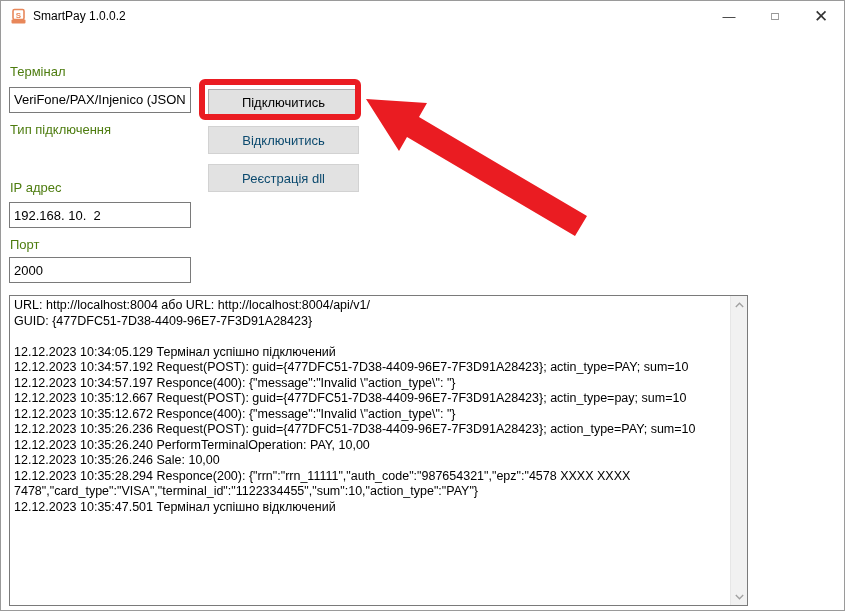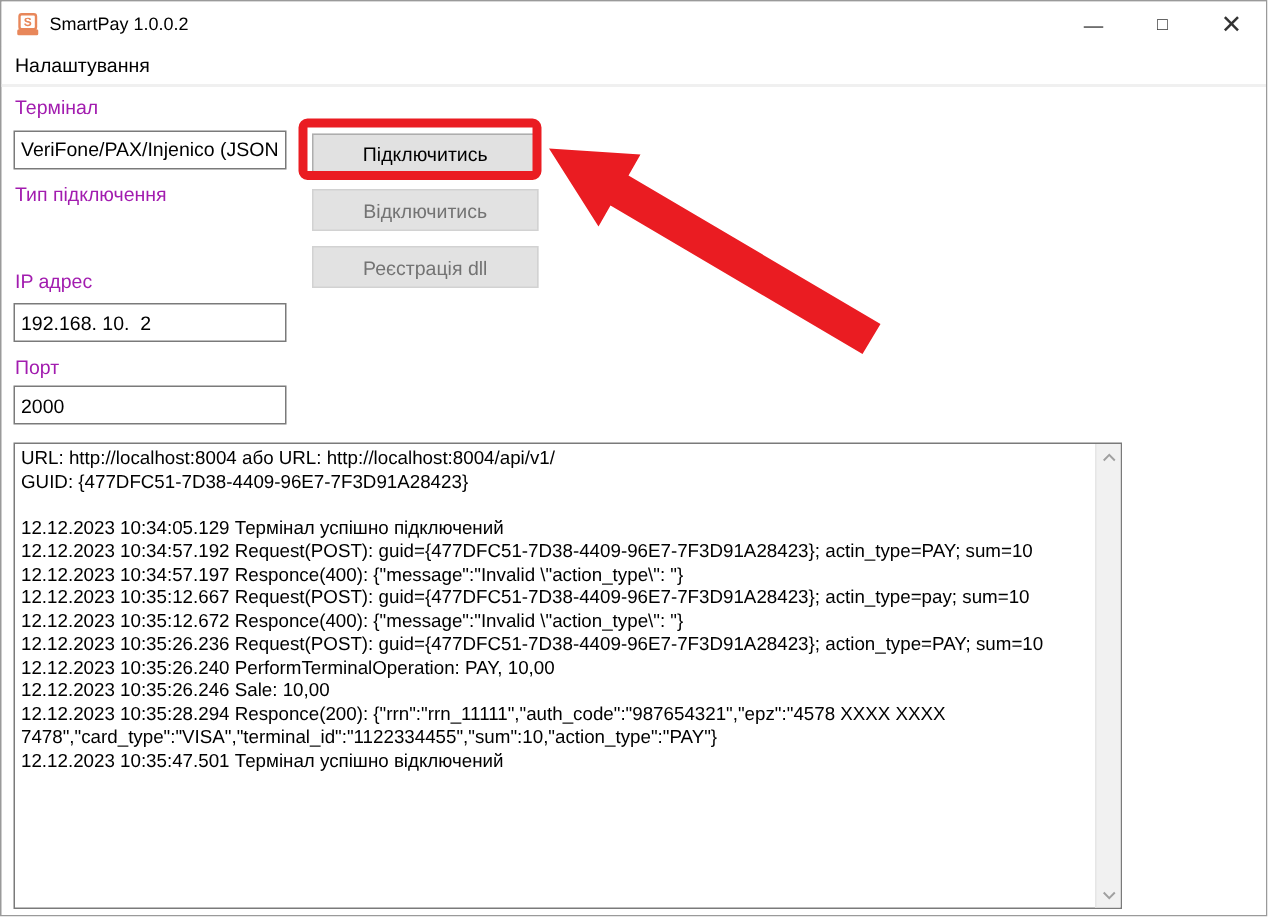--- a/index.html
+++ b/index.html
@@ -21,38 +21,38 @@
   .win-btn.close { font-size: 17px; }
   .win-btn.max { font-size: 12px; }
   .win-btn.min { font-size: 13px; letter-spacing: 0; }
   
   .menubar { position: absolute; left: 0; top: 30px; right: 0; height: 27px;
     background: #ffffff; border-bottom: 2px solid #f0f0f0;
     display: flex; align-items: center; }
   .menu-item { font-size: 13px; padding: 0 6px 0 9px; height: 100%;
     display: flex; align-items: center; }
   
-  .lbl { position: absolute; font-size: 13px; color: #a21caf; }
+  .lbl { position: absolute; font-size: 13px; color: #4d7c0f; }
   .txt {
     position: absolute; width: 182px; height: 26px;
     border: 1px solid #7a7a7a; background: #fff; font-size: 13px;
     padding: 0 4px; font-family: "Liberation Sans", sans-serif;
     color: #000; outline: none; white-space: nowrap; overflow: hidden;
   }
   .combo { display: flex; align-items: center; }
   .combo .combo-text { flex: 1 1 auto; overflow: hidden; white-space: nowrap; }
   .combo .chev { flex: 0 0 auto; margin-left: 2px; }
   
   .btn {
     position: absolute; left: 207px; width: 151px; height: 28px;
     background: #e1e1e1; border: 1px solid #adadad; font-size: 13px;
     color: #000; font-family: "Liberation Sans", sans-serif;
     display: flex; align-items: center; justify-content: center;
   }
-  .btn.disabled { background: #e2e2e2; border-color: #d2d2d2; color: #737373; }
+  .btn.disabled { background: #e2e2e2; border-color: #d2d2d2; color: #0c4a6e; }
   
   .logbox {
     position: absolute; left: 8px; top: 294px; width: 739px; height: 311px;
     border: 1px solid #7a7a7a; background: #fff;
   }
   .log-text {
     position: absolute; left: 0; top: 0; right: 17px; bottom: 0;
     padding: 2px 3px 2px 4px; font-size: 12.5px; line-height: 15.5px;
     white-space: pre-wrap; overflow-wrap: break-word; overflow: hidden;
     color: #000;
@@ -81,23 +81,20 @@
       <rect x="1.5" y="11.5" width="14" height="4" rx="1" fill="#e8875a"></rect>
     </svg>
     <span class="title-text">SmartPay 1.0.0.2</span>
     <div class="win-controls">
       <span class="win-btn min">—</span>
       <span class="win-btn max">□</span>
       <span class="win-btn close">✕</span>
     </div>
   </div>
 
-  <div class="menubar">
-    <span class="menu-item">Налаштування</span>
-  </div>
 
   <div class="lbl" style="left:9px; top:63px;">Термінал</div>
   <div class="txt" style="left:8px; top:86px;">
     <span style="line-height:24px; display:block; overflow:hidden; white-space:nowrap;">VeriFone/PAX/Injenico (JSON-</span>
   </div>
 
   <div class="lbl" style="left:9px; top:121px;">Тип підключення</div>
 
   <div class="lbl" style="left:9px; top:179px;">IP адрес</div>
   <input class="txt" style="left: 8px; top: 201px;" value="192.168. 10.  2">

